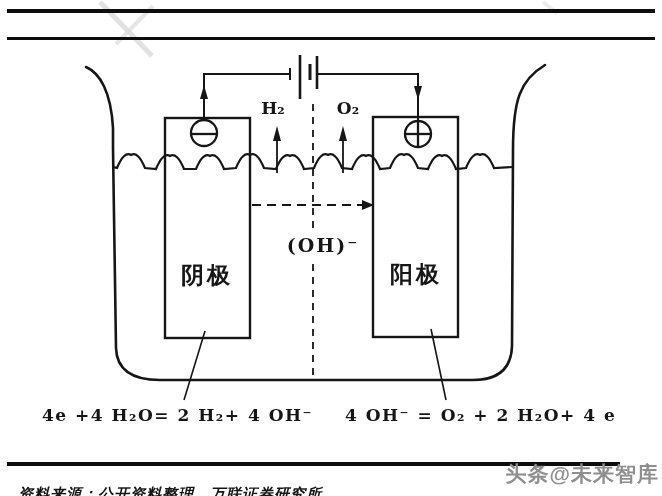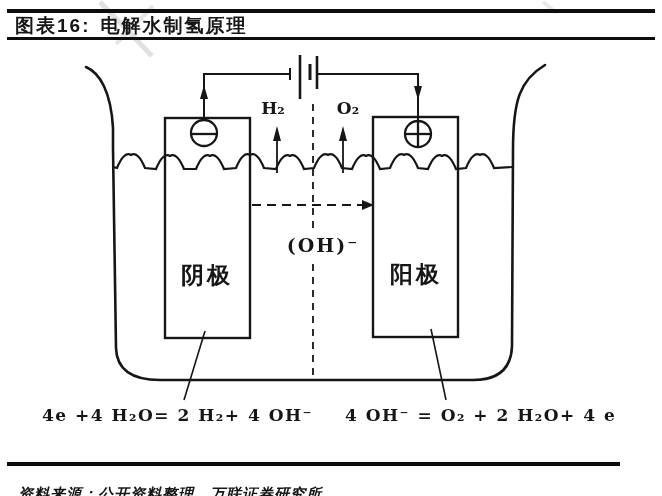--- a/index.html
+++ b/index.html
@@ -45,21 +45,20 @@
 
 <div class="page">
 
   <svg class="wm-corner" viewBox="0 0 662 70">
     <path d="M100 2 L152 56" stroke="#d4d4d4" stroke-width="5" fill="none" opacity="0.7"></path>
     <path d="M153 6 L116 44" stroke="#dcdcdc" stroke-width="4" fill="none" opacity="0.7"></path>
     <path d="M543 2 L557 13" stroke="#dcdcdc" stroke-width="4" fill="none" opacity="0.6"></path>
   </svg>
 
   <div class="rule rule-top"></div>
-  <div class="fig-head"><span>图表16:</span><span class="gap"></span><span>电解水制氢原理</span></div>
   <div class="rule rule-mid"></div>
 
   <svg class="diagram" viewBox="0 0 662 496">
 
     <path d="M86 67 C100 73 111 92 113 128 L113 148 L116 348 Q117 380 160 380 L473 380 Q511 380 512 346 L513 150 C513 100 520 80 545 65" stroke="#161616" stroke-width="2.6" fill="none" stroke-linecap="round"></path>
 
     <rect x="165" y="118" width="85" height="220" stroke="#161616" stroke-width="2.4" fill="none"></rect>
     <rect x="373" y="117" width="85" height="220" stroke="#161616" stroke-width="2.4" fill="none"></rect>
 
     <path d="M113 167 L117 168 Q124 151 131 155 Q138 151 145 168 L156 169 Q163 152 170 156 Q177 152 184 169 L196 169 Q203 152 210 156 Q217 152 224 169 L236 168 Q243 151 250 155 Q257 151 264 168 L276 169 Q283 152 290 156 Q297 152 304 169 L314 168 Q321 151 328 155 Q335 151 342 168 L352 169 Q359 152 366 156 Q373 152 380 169 L390 168 Q397 151 404 155 Q411 151 418 168 L428 169 Q435 152 442 156 Q449 152 456 169 L466 168 Q473 151 480 155 Q487 151 494 168 L513 167" stroke="#161616" stroke-width="2.2" fill="none" stroke-linecap="round"></path>
@@ -108,14 +107,15 @@
 
     <text class="t-cn" x="207" y="283" text-anchor="middle" font-size="23" font-weight="bold" letter-spacing="3" fill="#161616">阴极</text>
     <text class="t-cn" x="416" y="282" text-anchor="middle" font-size="23" font-weight="bold" letter-spacing="3" fill="#161616">阳极</text>
 
     <text class="t-serif" x="42" y="421" text-anchor="start" font-size="17" font-weight="bold" letter-spacing="1.5" fill="#161616">4e +4 H₂O=  2 H₂+ 4 OH⁻</text>
     <text class="t-serif" x="345" y="421" text-anchor="start" font-size="17" font-weight="bold" letter-spacing="1.5" fill="#161616">4 OH⁻ = O₂ +  2 H₂O+ 4 e</text>
   </svg>
 
   <div class="rule rule-bottom"></div>
   <div class="source">资料来源：公开资料整理、万联证券研究所</div>
+  <div class="wm">头条@未来智库</div>
 
 </div>
 
 </body></html>

